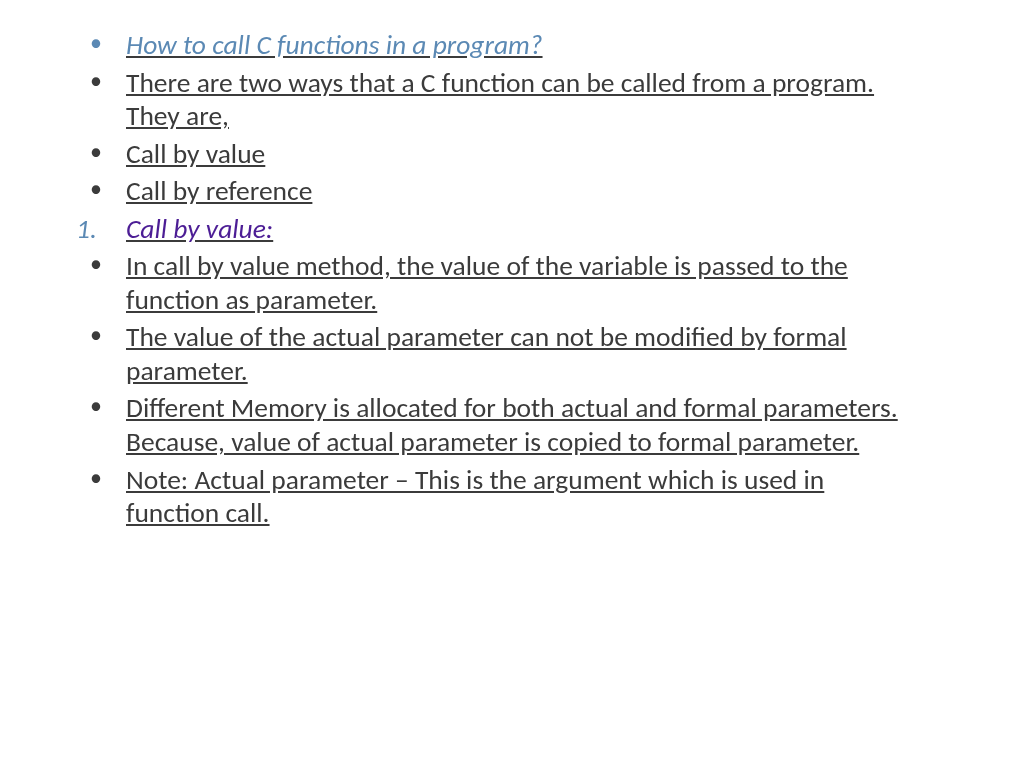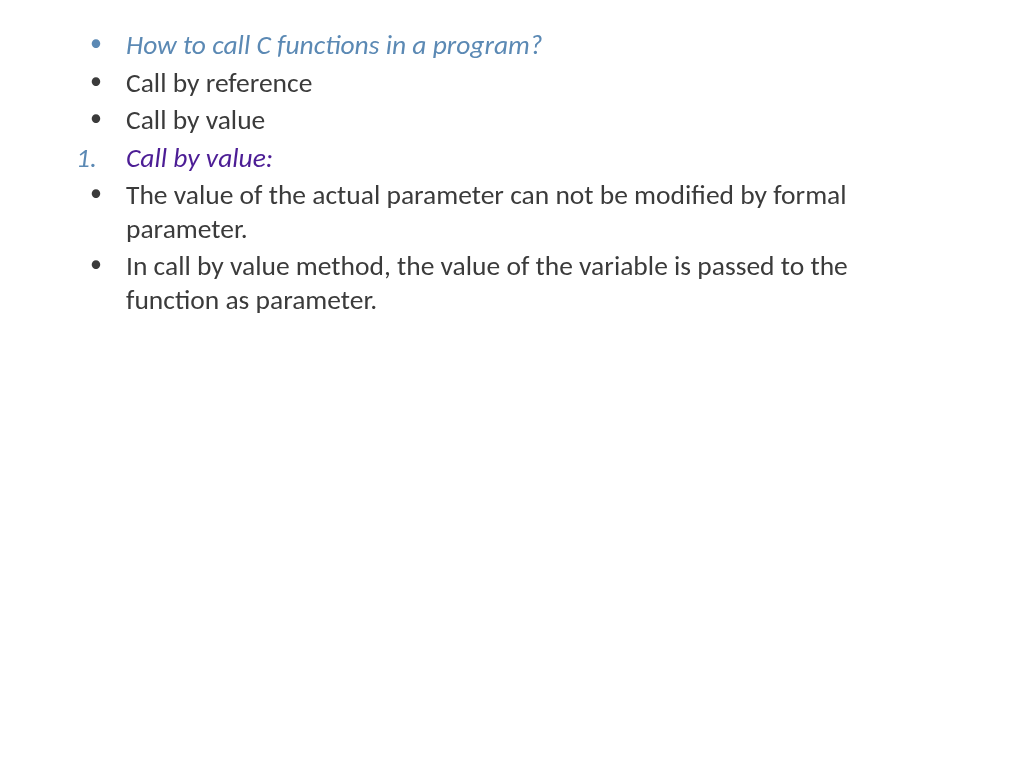--- a/index.html
+++ b/index.html
@@ -9,20 +9,21 @@
     height: 768px;
     background: #ffffff;
     font-family: Calibri, "Segoe UI", Arial, sans-serif;
     color: #3b3b3b;
   }
   .slide {
     box-sizing: border-box;
     width: 942px;
     height: 768px;
     padding: 28px 40px 28px 30px;
+    text-decoration: underline;
   }
   ul.top {
     margin: 0;
     padding: 0 0 0 68px;
     list-style: none;
   }
   ul.top > li {
     position: relative;
     font-size: 27.5px;
     line-height: 1.22;
@@ -60,38 +61,47 @@
 </head>
 <body>
 
 <div class="slide">
   <ul class="top">
 
     <li class="blue-bullet">
       <span class="q">How to call C functions in a program?</span>
     </li>
 
-
     <li>
-      <span>Call by reference</span>
+      <span>There are two ways that a C function can be called from a program. They are,</span>
     </li>
 
     <li>
       <span>Call by value</span>
+    </li>
+
+    <li>
+      <span>Call by reference</span>
     </li>
 
     <li class="numbered">
       <span class="sub">Call by value:</span>
     </li>
 
     <li>
+      <span>In call by value method, the value of the variable is passed to the function as parameter.</span>
+    </li>
+
+    <li>
       <span>The value of the actual parameter can not be modified by formal parameter.</span>
     </li>
 
     <li>
-      <span>In call by value method, the value of the variable is passed to the function as parameter.</span>
+      <span>Different Memory is allocated for both actual and formal parameters. Because, value of actual parameter is copied to formal parameter.</span>
     </li>
 
-
+    <li>
+      <span>Note: Actual parameter – This is the argument which is used in function call.</span>
+    </li>
 
 
   </ul>
 </div>
 
 </body></html>

